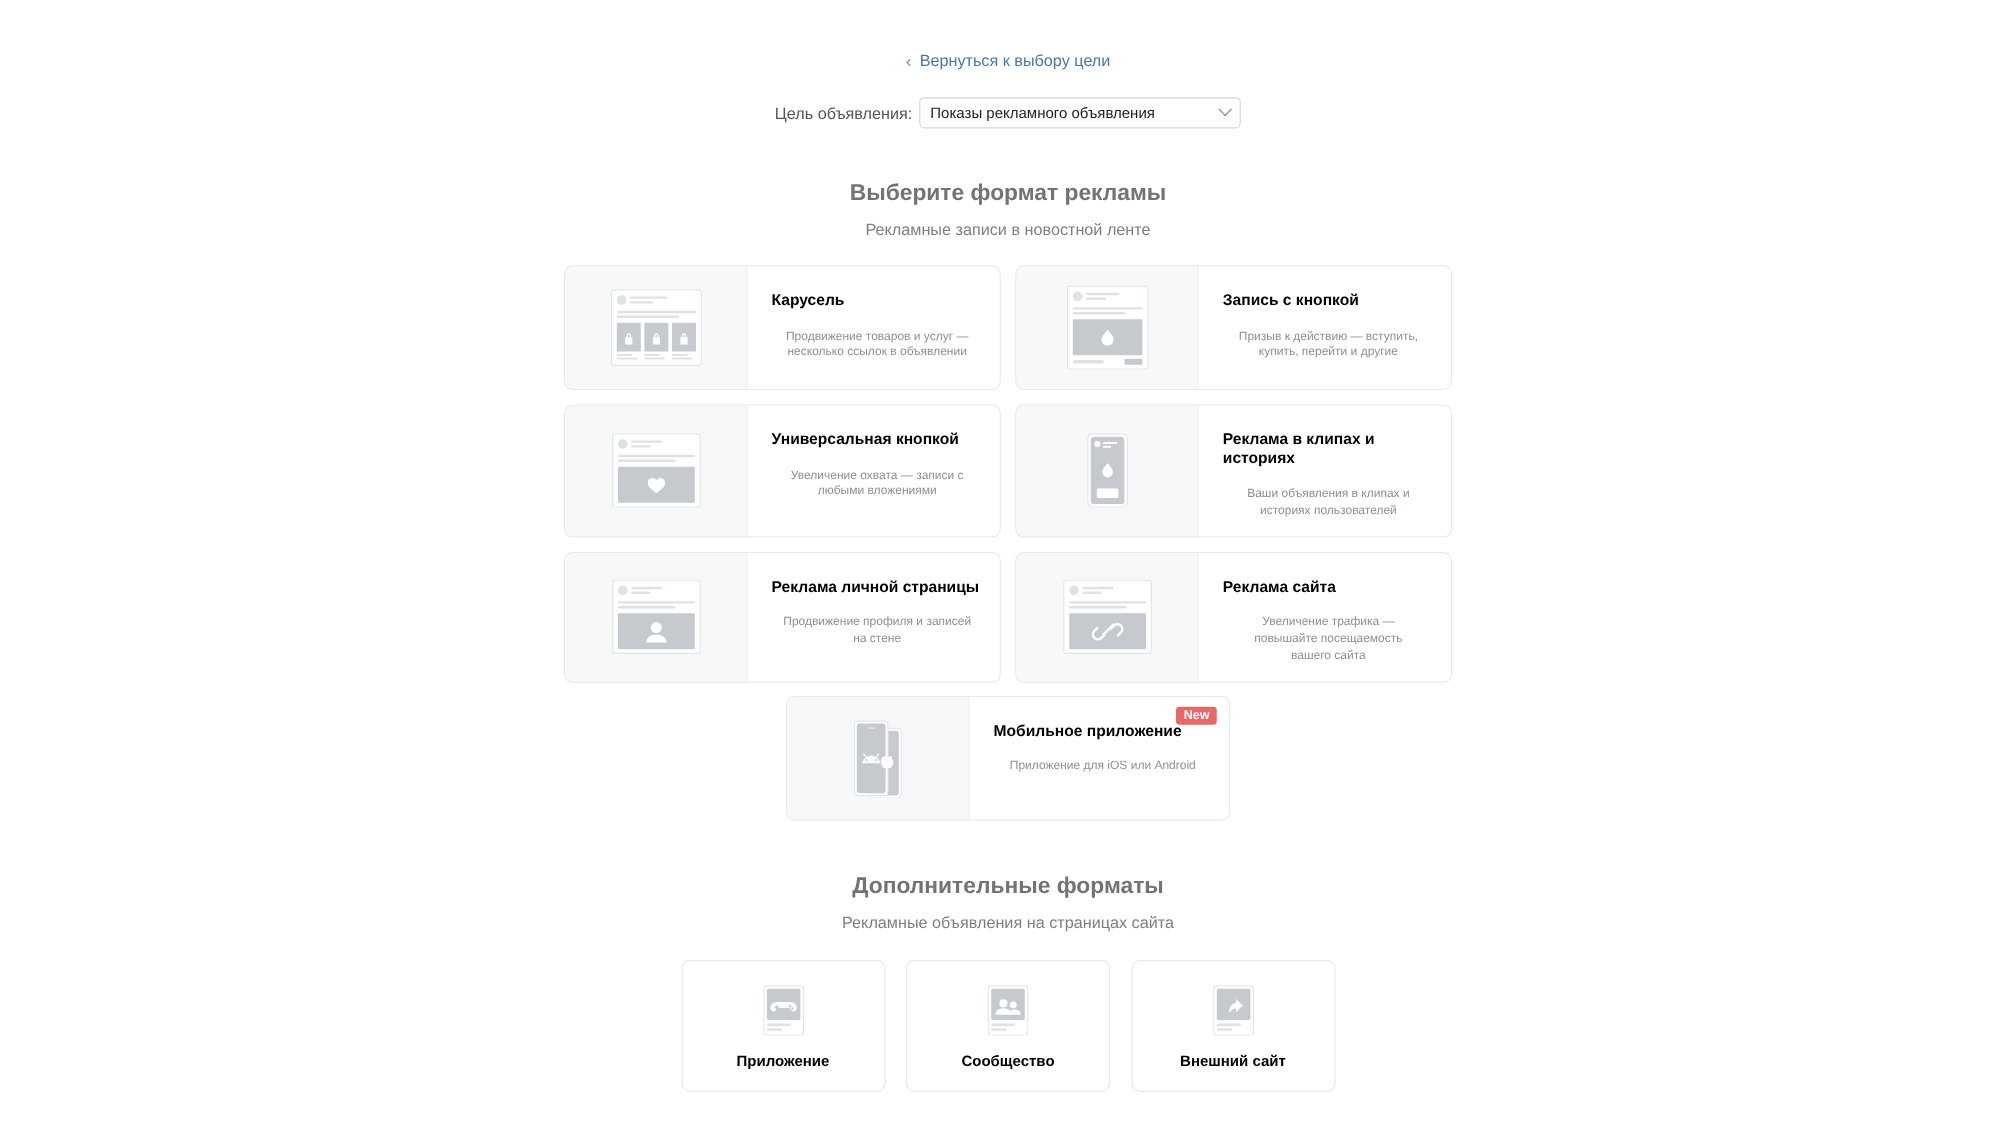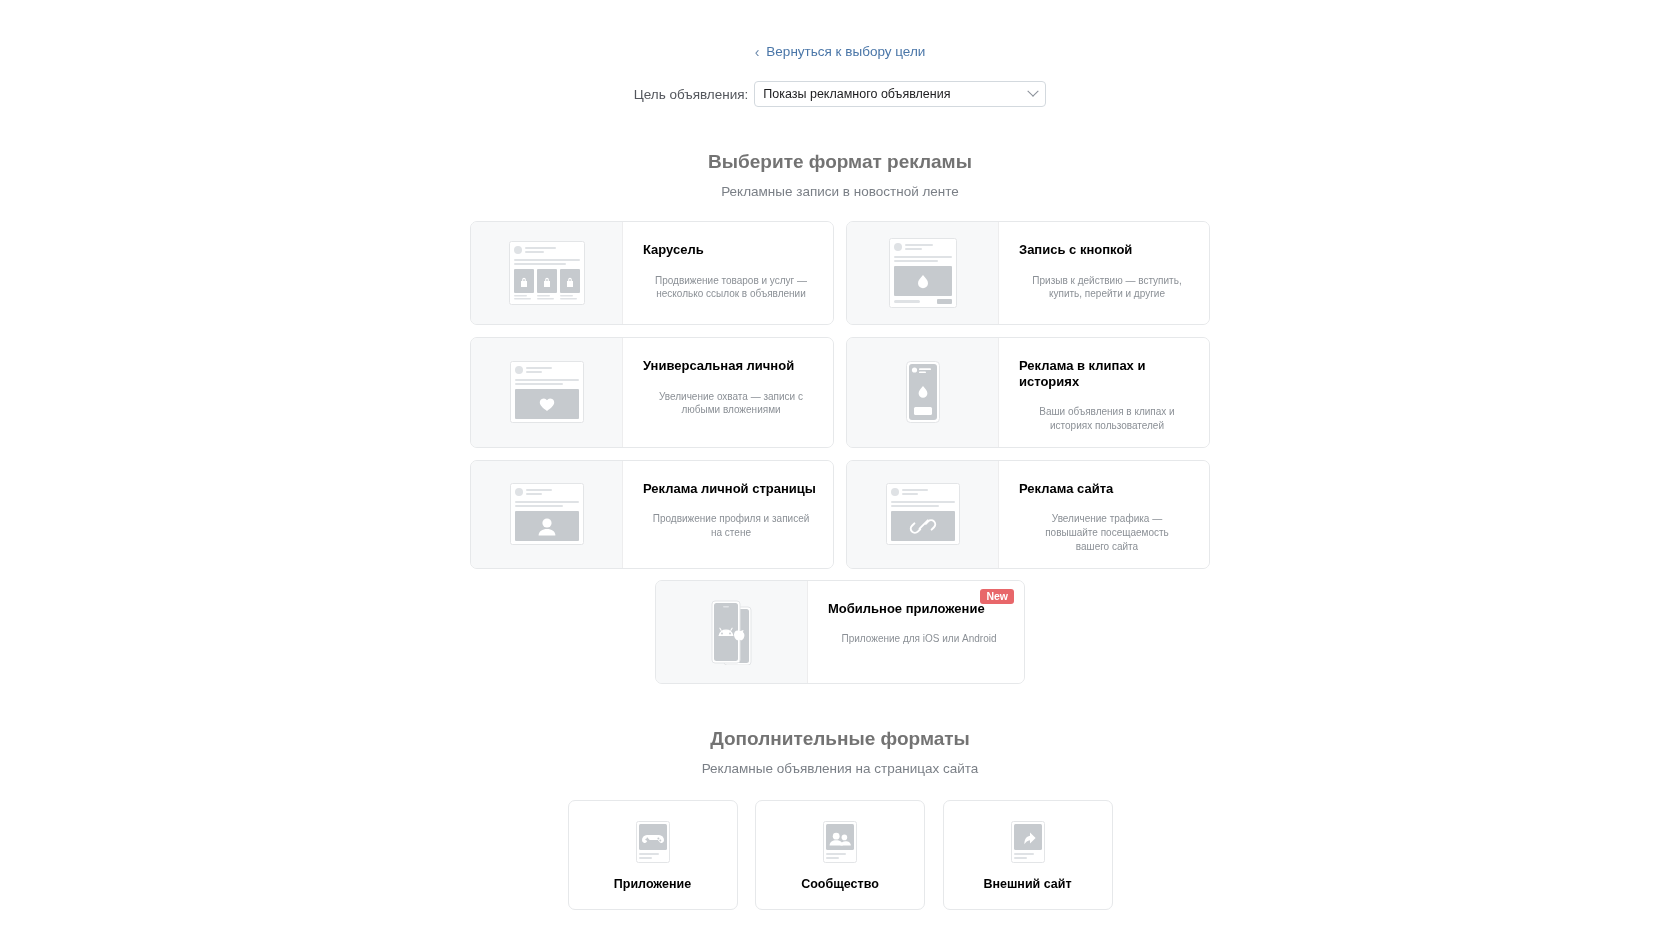--- a/index.html
+++ b/index.html
@@ -47,21 +47,21 @@
     display: flex;
     justify-content: center;
     align-items: center;
     gap: 6px;
   }
   .goal-label {
     font-size: 13.5px;
     color: #53565c;
   }
   .goal-select {
-    width: 292px;
+    width: 268px;
     height: 26px;
     border: 1px solid #d3d9de;
     border-radius: 4px;
     background: #ffffff;
     display: flex;
     align-items: center;
     padding: 0 8px;
     font-size: 12.5px;
     color: #1c1c1e;
     cursor: pointer;
@@ -289,21 +289,21 @@
           <circle class="mk-lgrey" cx="9" cy="9" r="4"></circle>
           <rect class="mk-line" x="16" y="6" width="26" height="2" rx="1"></rect>
           <rect class="mk-line" x="16" y="10" width="16" height="2" rx="1"></rect>
           <rect class="mk-line" x="5" y="18" width="64" height="2" rx="1"></rect>
           <rect class="mk-line" x="5" y="22" width="48" height="2" rx="1"></rect>
           <rect class="mk-grey" x="5" y="28" width="64" height="30" rx="1"></rect>
           <path class="mk-white" d="M37 50c-4.4-3.4-7.2-5.7-7.2-8.6a3.9 3.9 0 0 1 7.2-2.1 3.9 3.9 0 0 1 7.2 2.1c0 2.9-2.8 5.2-7.2 8.6z"></path>
         </svg>
       </div>
       <div class="card-body">
-        <div class="card-title">Универсальная личной</div>
+        <div class="card-title">Универсальная кнопкой</div>
         <div class="card-desc">Увеличение охвата — записи с
 любыми вложениями</div>
       </div>
     </div>
 
     <div class="card">
       <div class="card-thumb">
         <svg width="34" height="62" viewBox="0 0 34 62">
           <rect class="mk-frame" x="0.5" y="0.5" width="33" height="61" rx="4"></rect>
           <rect class="mk-grey" x="3" y="3" width="28" height="56" rx="3"></rect>

